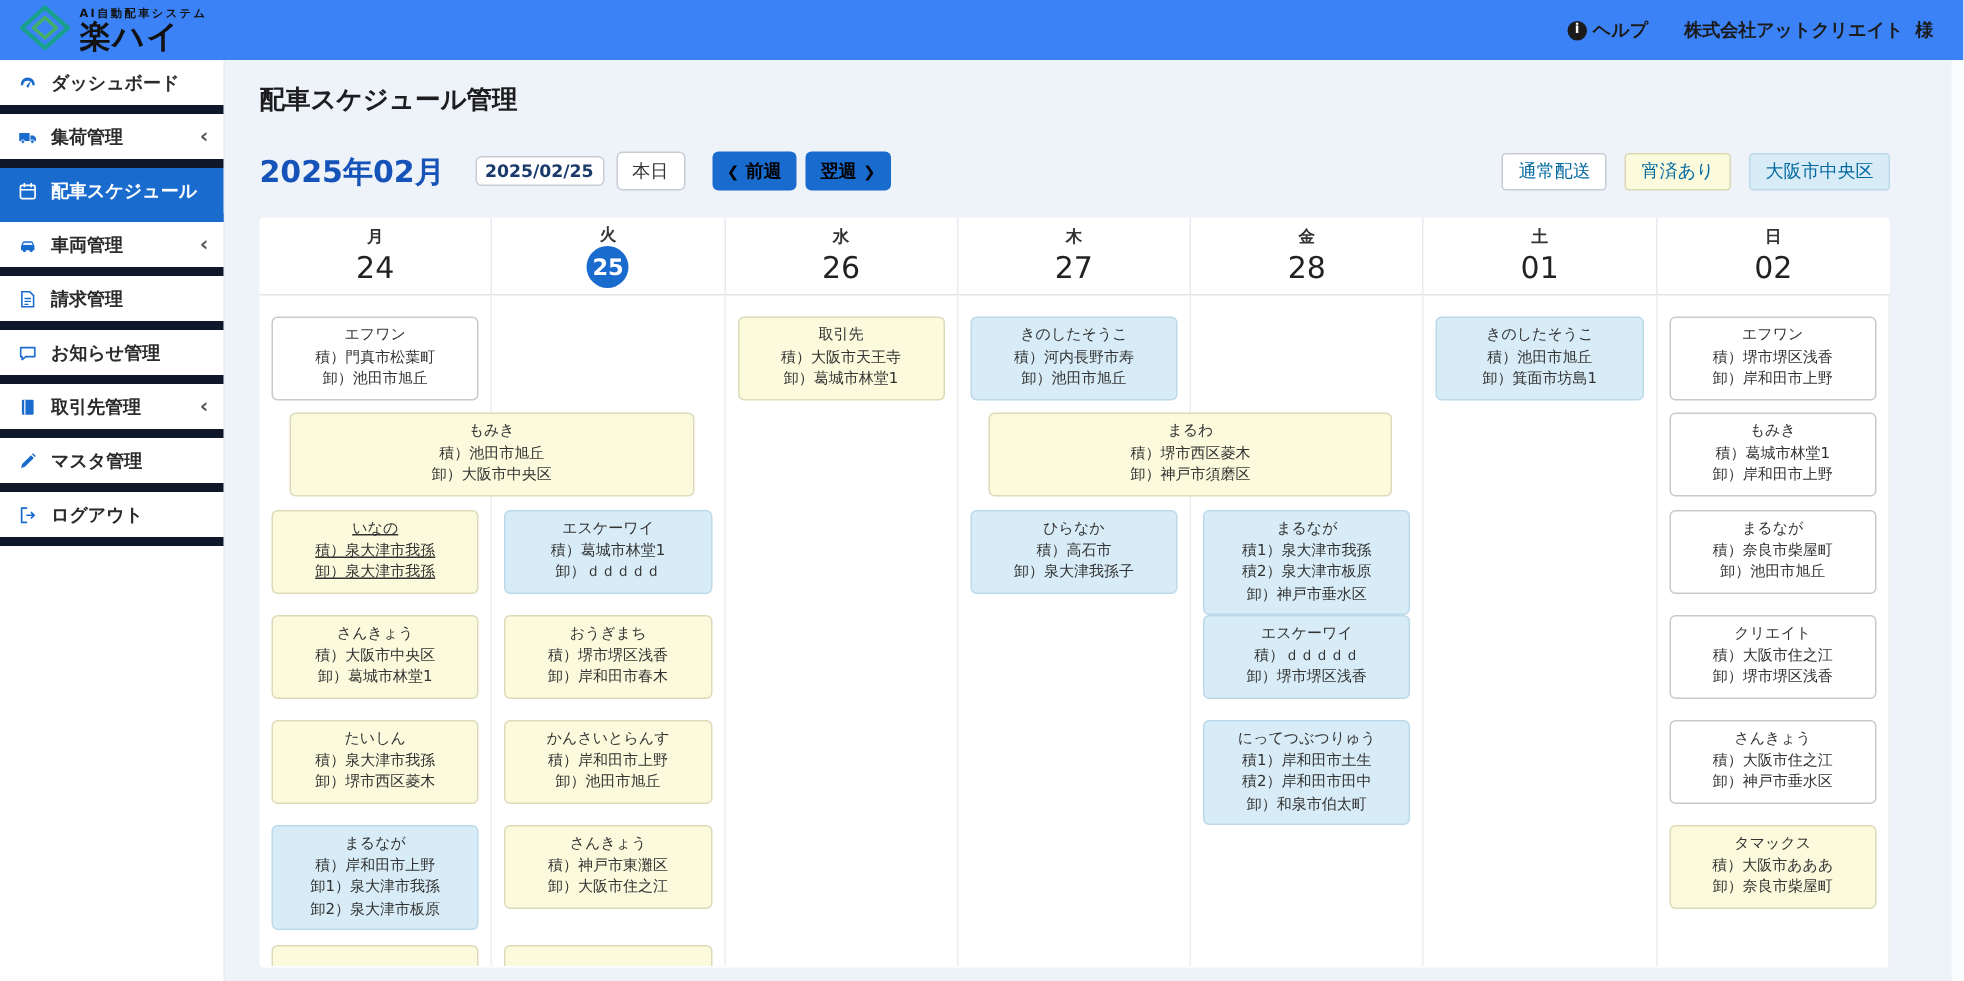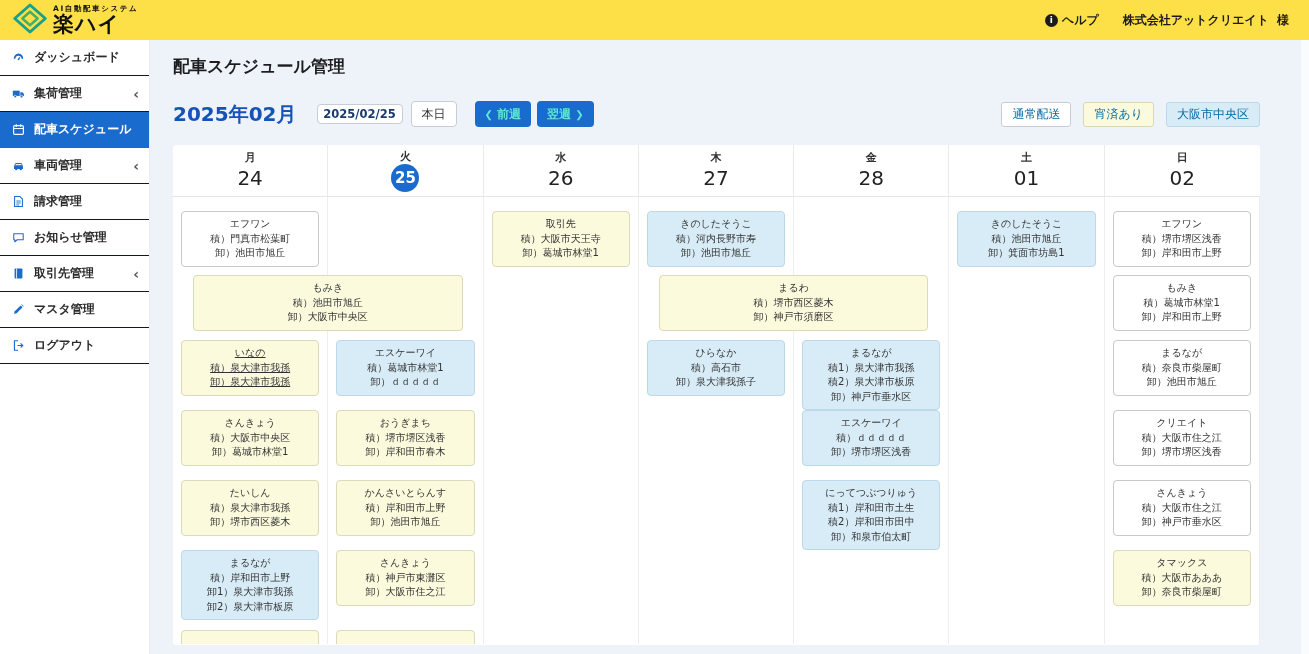--- a/index.html
+++ b/index.html
@@ -8,52 +8,52 @@
     font-family: "DejaVu Sans","Liberation Sans",sans-serif;
     background:#fff; position:relative; color:#222;
   }
   :root{
     --accent:#1a6bce;
     --month:#1553b8;
     --yellow:#fbfadd; --yellow-bd:#dcdab8;
     --blue:#d8ecf7;  --blue-bd:#bcd9ea;
   }
   
-  .app-header{position:absolute;top:0;left:0;right:0;height:40px;background:#fde047;
+  .app-header{position:absolute;top:0;left:0;right:0;height:40px;background:#3b82f6;
     display:flex;align-items:center;justify-content:space-between;padding:0 20px 0 12px;z-index:6;}
   .logo{display:flex;align-items:center;gap:5px;}
   .logo-text{display:flex;flex-direction:column;line-height:1;}
   .logo-sys{font-size:7.5px;font-weight:700;letter-spacing:1.6px;color:#111;margin-bottom:1px;}
   .logo-brand{font-size:21px;font-weight:800;color:#111;letter-spacing:1px;}
   .header-right{display:flex;align-items:center;gap:24px;font-size:12px;font-weight:700;color:#1b1b1b;}
   .help{display:flex;align-items:center;gap:4px;cursor:pointer;}
   .help-badge{width:13px;height:13px;border-radius:50%;background:#1b1b1b;color:#fff;
     font-size:9px;font-weight:700;display:inline-flex;align-items:center;justify-content:center;}
   .account{display:flex;gap:8px;}
   
   .sidebar{position:absolute;top:40px;left:0;bottom:0;width:150px;background:#fff;
     border-right:1px solid #e9ebef;z-index:5;}
   .side-item{display:flex;align-items:center;gap:8px;height:36px;padding:0 10px 0 12px;
-    border-bottom:1px solid #0f172a;font-size:12px;font-weight:700;color:#2b2b2b;cursor:pointer;}
+    border-bottom:6px solid #0f172a;font-size:12px;font-weight:700;color:#2b2b2b;cursor:pointer;}
   .side-item .s-icon{width:14px;height:14px;display:flex;align-items:center;color:var(--accent);flex:none;}
   .side-item.active{background:var(--accent);color:#fff;border-bottom-color:var(--accent);}
   .side-item.active .s-icon{color:#fff;}
   .chev{margin-left:auto;color:#555;font-size:14px;line-height:1;}
   
   .main{position:absolute;top:40px;left:150px;right:0;bottom:0;background:#eef2f9;overflow:hidden;}
   .page-title{position:absolute;top:15px;left:23px;font-size:17px;font-weight:700;color:#1d1d1f;}
   .controls{position:absolute;top:60px;left:23px;width:1087px;height:28px;display:flex;align-items:center;}
   .month-label{font-size:20px;font-weight:800;color:var(--month);margin-right:20px;}
   .date-input{width:86px;height:20px;border:1px solid #c9ccd4;border-radius:4px;background:#fff;
     font-size:11.5px;font-weight:700;color:#1a3a6b;text-align:center;margin-right:8px;
     font-family:"DejaVu Sans","Liberation Sans",sans-serif;}
   .btn{height:26px;border-radius:4px;font-size:12px;cursor:pointer;
     font-family:"DejaVu Sans","Liberation Sans",sans-serif;}
   .today-btn{background:#fff;border:1px solid #c9ccd4;color:#333;padding:0 10px;margin-right:18px;}
-  .week-btn{background:var(--accent);border:none;color:#5eead4;font-weight:700;padding:0 10px;margin-right:6px;}
+  .week-btn{background:var(--accent);border:none;color:#000000;font-weight:700;padding:0 10px;margin-right:6px;}
   .week-btn .arr{font-size:10px;}
   .legend{margin-left:auto;display:flex;gap:12px;}
   .legend-item{height:25px;padding:0 10px;display:flex;align-items:center;font-size:12px;color:#0369a1;
     border-radius:3px;border:1px solid #c9ccd4;background:#fff;cursor:pointer;}
   .legend-item.evening{background:var(--yellow);border-color:#d9d7b4;}
   .legend-item.storage{background:var(--blue);border-color:var(--blue-bd);}
   
   .calendar{position:absolute;top:105px;left:23px;width:1087px;height:500px;background:#fff;border-radius:3px;}
   .cal-head{display:flex;height:52px;border-bottom:1px solid #e3e5e8;}
   .cal-head-cell{width:155.28px;display:flex;flex-direction:column;align-items:center;justify-content:center;

